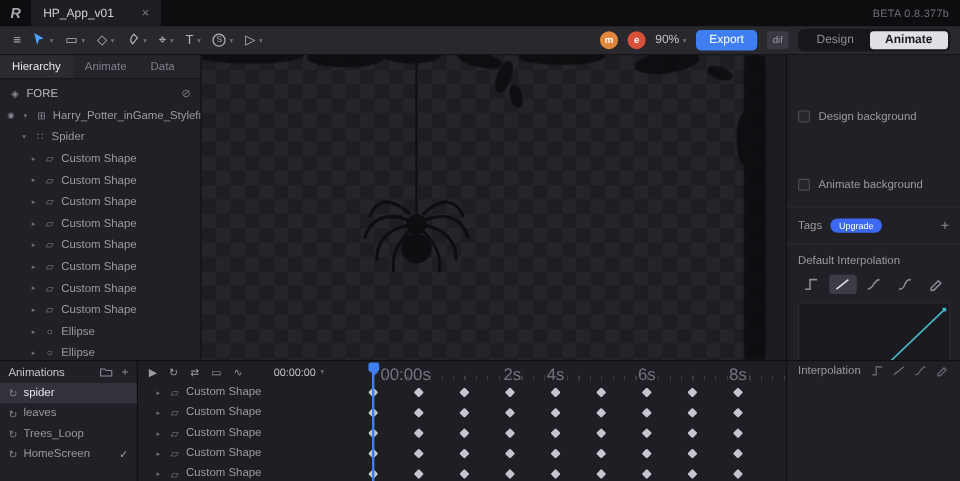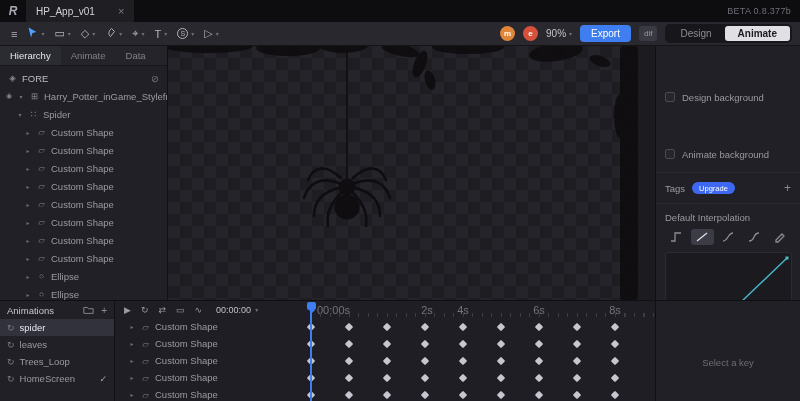--- a/index.html
+++ b/index.html
@@ -82,26 +82,26 @@
   .ap-ic svg { stroke:#8a8a94; fill:none; stroke-width:1.1; }
   .ap-item { height:17px; display:flex; align-items:center; gap:5px; padding:0 7px; font-size:9.5px; color:#9a9aa2; }
   .ap-item .aicon { font-size:9px; color:#7d7d87; }
   .ap-item.selected { background:#32323c; color:#e8e8ee; }
   .ap-item .check { margin-left:auto; font-size:9px; color:#a5a5af; }
 
   
   #timeline { position:absolute; left:115px; top:300px; width:540px; height:101px; background:#1e1e24; border-top:1px solid #101013; overflow:hidden; }
   .tl-header { height:17px; display:flex; align-items:center; padding-left:9px; gap:10px; position:relative; }
   .tl-ic { color:#9a9aa2; font-size:9px; }
-  .tl-time { font-size:9px; color:#c0c0c8; display:flex; gap:4px; align-items:center; margin-left:4px; }
+  .tl-time { font-size:9px; color:#c0c0c8; display:flex; gap:4px; align-items:center; margin-left:16px; }
   .tl-time .caret { font-size:6px; color:#70707a; }
   .ruler { position:absolute; left:193px; top:0; width:347px; height:17px; }
   .ruler::after { content:''; position:absolute; left:3px; right:0; bottom:1px; height:4px;
     background: repeating-linear-gradient(90deg, #3c3c44 0 1px, transparent 1px 9.5px); }
-  .ruler-label { position:absolute; top:3px; font-size:11px; color:#74747e; white-space:nowrap; }
+  .ruler-label { position:absolute; top:3px; font-size:14px; color:#74747e; white-space:nowrap; }
   .tracks { position:absolute; top:17px; left:0; right:0; bottom:0; }
   .trow { height:17px; display:flex; align-items:center; position:relative; }
   .tname { width:193px; display:flex; align-items:center; gap:4px; padding-left:13px; font-size:9.5px; color:#9a9aa2; }
   .tname .caret { width:8px; font-size:6px; color:#6d6d77; text-align:center; }
   .tname .hicon { width:11px; font-size:8.5px; color:#85858f; text-align:center; }
   .track-keys { position:absolute; left:193px; top:0; width:347px; height:17px; }
   .key { position:absolute; top:5.5px; width:6px; height:6px; background:#c6c6d0; transform:rotate(45deg); border-radius:1px; }
   .playhead { position:absolute; left:195px; top:9px; bottom:0; width:2px; background:#3f7ef0; }
   .playhead-pin { position:absolute; left:192px; top:1px; width:9px; height:8px; background:#3f7ef0; border-radius:2px; }
   .playhead-pin::after { content:''; position:absolute; left:1.5px; top:7.5px; border:3px solid transparent; border-top-color:#3f7ef0; }
@@ -488,14 +488,28 @@
           <span class="key" style="left: 266px;"></span>
           <span class="key" style="left: 304px;"></span>
         </div>
     </div>
   </div>
   <div class="playhead"></div>
   <div class="playhead-pin"></div>
 </div>
 
 <div id="interp-panel">
-  <div class="ip-empty">Select a key</div>
+  <div class="ip-header">
+    <span class="ip-title">Interpolation</span>
+    <span class="ip-ic"><svg width="12" height="10" viewBox="0 0 14 12">
+          <polyline points="2,10 6,10 6,2 12,2"></polyline>
+        </svg></span>
+    <span class="ip-ic"><svg width="12" height="10" viewBox="0 0 14 12">
+          <line x1="2" y1="10" x2="12" y2="2"></line>
+        </svg></span>
+    <span class="ip-ic"><svg width="12" height="10" viewBox="0 0 14 12">
+          <path d="M2,10 C7,10 7,2 12,2"></path>
+        </svg></span>
+    <span class="ip-ic"><svg width="12" height="10" viewBox="0 0 14 12">
+          <path d="M3,9 L9,3 L11,5 L5,11 L3,11 Z"></path>
+        </svg></span>
+  </div>
 </div>
 
 </body></html>

